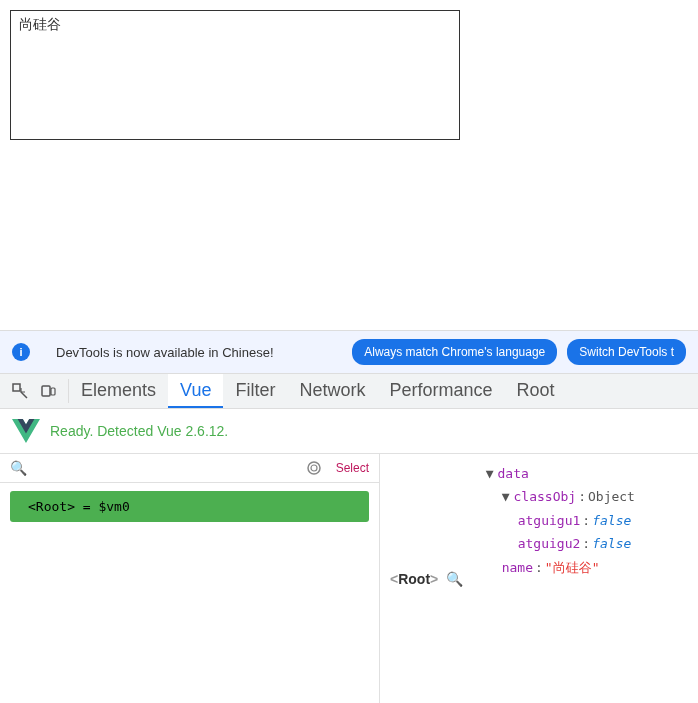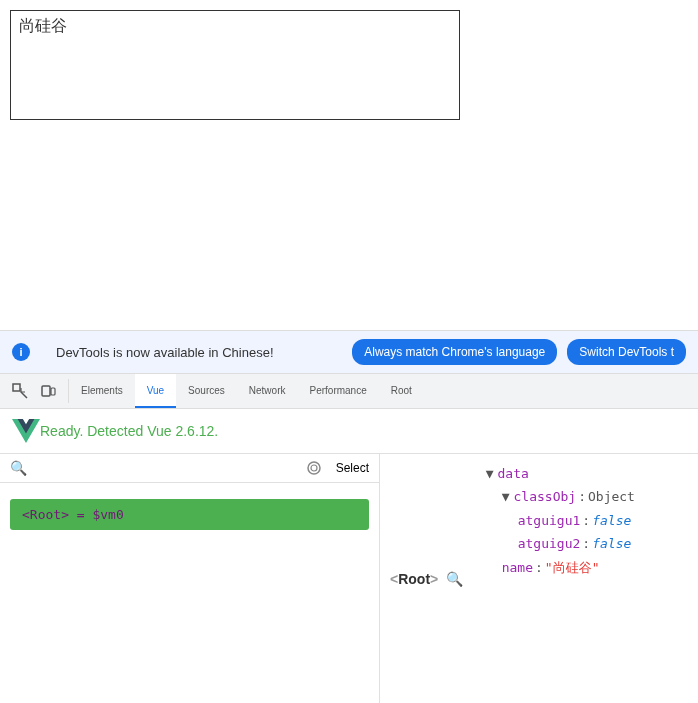--- a/index.html
+++ b/index.html
@@ -9,23 +9,23 @@
     .page-content {
       background: #fff;
       padding: 10px;
       height: 330px;
       position: relative;
     }
 
     .text-box {
       border: 1px solid #333;
       width: 450px;
-      height: 110px;
+      height: 130px;
       padding: 5px 8px;
-      font-size: 16px;
+      font-size: 14px;
       color: #333;
     }
 
     
     .notification-bar {
       background: #f0f4ff;
       border-top: 1px solid #ddd;
       padding: 8px 12px;
       display: flex;
       align-items: center;
@@ -100,21 +100,21 @@
       align-items: center;
       height: 100%;
       overflow: hidden;
     }
 
     .tab-item {
       padding: 0 12px;
       height: 100%;
       display: flex;
       align-items: center;
-      font-size: 10px;
+      font-size: 18px;
       color: #555;
       cursor: pointer;
       border-bottom: 2px solid transparent;
       white-space: nowrap;
     }
 
     .tab-item.active {
       color: #1a73e8;
       border-bottom: 2px solid #1a73e8;
       background: #fff;
@@ -124,20 +124,21 @@
     .vue-panel {
       display: flex;
       height: 285px;
       background: #fff;
     }
 
     
     .vue-header {
       display: flex;
       align-items: center;
+      gap: 10px;
       padding: 8px 12px;
       border-bottom: 1px solid #e0e0e0;
       background: #fff;
     }
 
     .vue-logo {
       width: 28px;
       height: 28px;
       flex-shrink: 0;
     }
@@ -175,32 +176,32 @@
       color: #555;
       flex: 1;
       background: transparent;
     }
 
     .select-btn {
       display: flex;
       align-items: center;
       gap: 15px;
       font-size: 12px;
-      color: #000000;
+      color: #be185d;
       cursor: pointer;
       margin-left: auto;
     }
 
     .root-item {
       background: #4caf50;
-      color: #701a75;
-      padding: 8px 12px;
+      color: #000000;
+      padding: 8px 18px;
       font-size: 13px;
       font-family: monospace;
-      margin: 16px 10px;
+      margin: 8px 10px;
       border-radius: 3px;
     }
 
     
     .right-panel {
       flex: 1;
       display: flex;
       flex-direction: row;
     }
 
@@ -289,21 +290,21 @@
     </div>
   </div>
   <div class="tab-list">
     <div class="tab-item">
       <span>Elements</span>
     </div>
     <div class="tab-item active">
       <span>Vue</span>
     </div>
     <div class="tab-item">
-      <span>Sources</span>
+      <span>Filter</span>
     </div>
     <div class="tab-item">
       <span>Network</span>
     </div>
     <div class="tab-item">
       <span>Performance</span>
     </div>
     <div class="tab-item">
       <span>Root</span>
     </div>

